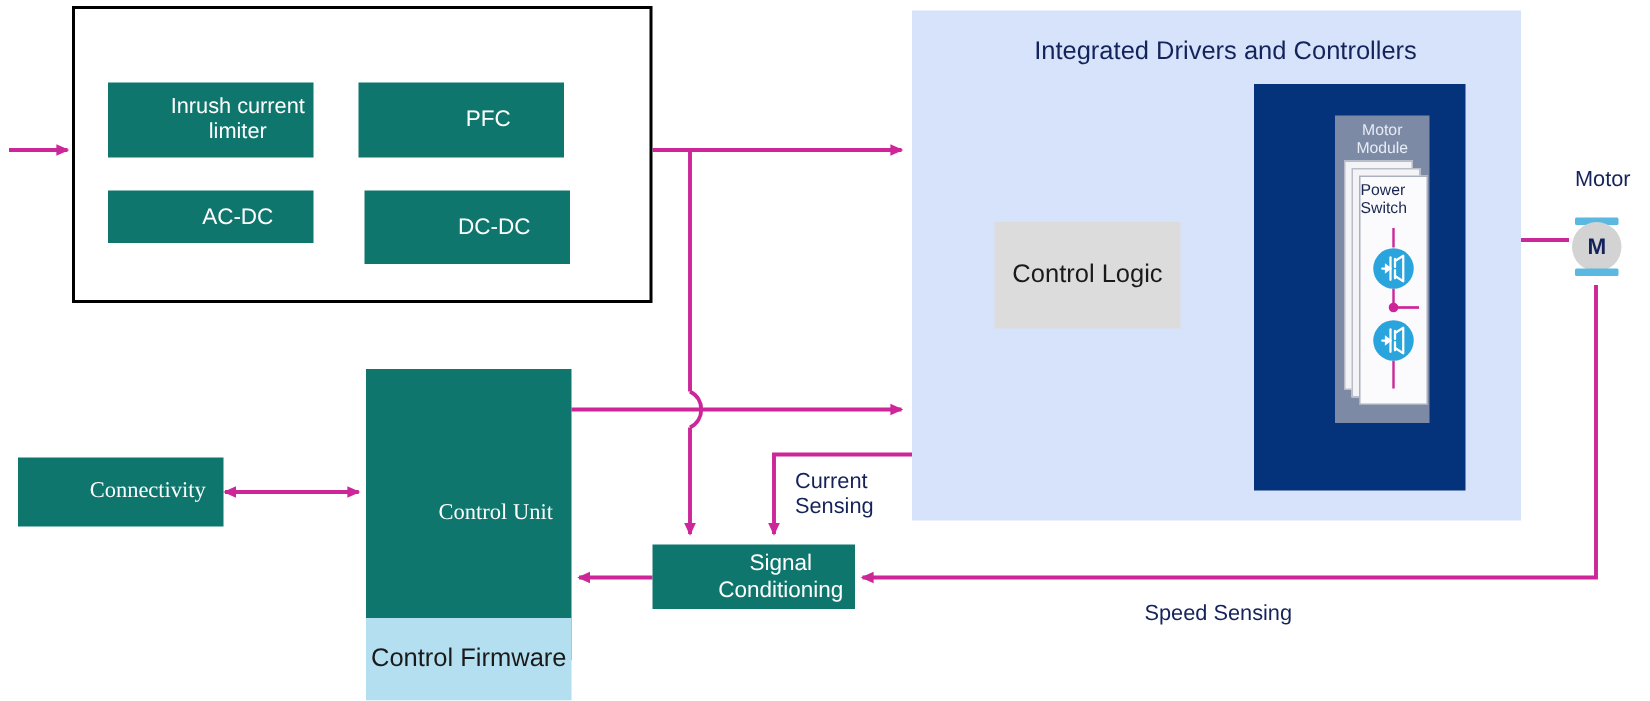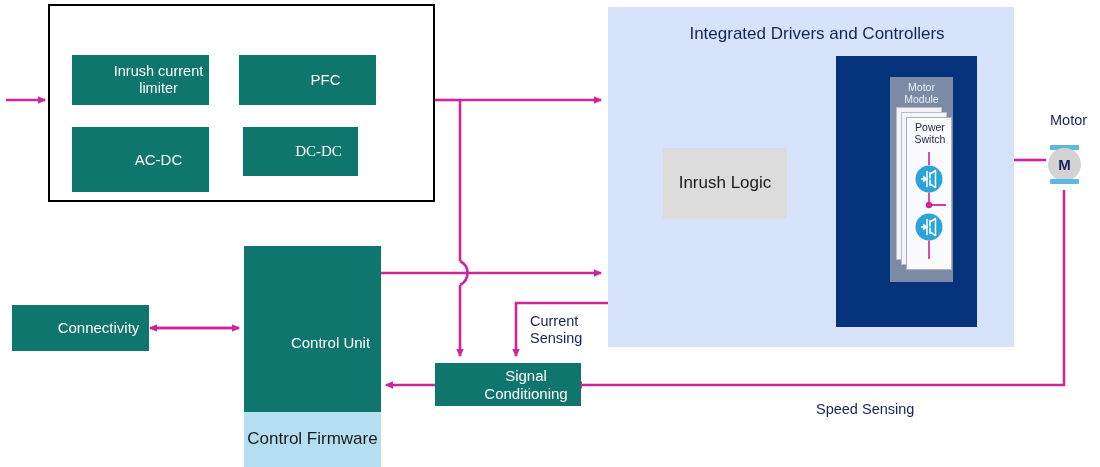--- a/index.html
+++ b/index.html
@@ -38,21 +38,21 @@
   
   .navy-box{background:#04327b;}
 
   
   .pm-card{background:#7c8aa6;}
   .pm-card-title{color:#e8ecf4;font-size:10.5px;line-height:1.12;text-align:center;}
 
   
   .sheet{background:#f4f4f6;border:1px solid #b9bdc7;}
   .sheet-front{background:#fbfbfd;border:1px solid #aab0bd;}
-  .ps-title{color:#17254f;font-size:10.5px;line-height:1.12;text-align:center;}
+  .ps-title{color:#17254f;font-size:10.5px;line-height:1.12;text-align:left;}
 
   
   .firmware{background:#b3dff0;color:#1a1a1a;font-size:17px;}
 
   
   .lbl{color:#15235b;font-size:14.5px;line-height:1.2;}
   .lbl-motor{color:#15235b;font-size:14.5px;}
 
   
   .motor-circle{
@@ -98,27 +98,27 @@
       <path d="M239,328 L150,328" marker-end="url(#ah)"></path>
 
       <path d="M1014,160 L1046,160"></path>
     </g>
   </svg>
 
   <div class="abs pm-frame" style="left:48px;top:4px;width:387px;height:198px;"></div>
 
   <div class="abs ctr blue-box small" style="left:72px;top:55px;width:137px;height:50px;">Inrush current limiter</div>
   <div class="abs ctr blue-box" style="left:239px;top:55px;width:137px;height:50px;">PFC</div>
-  <div class="abs ctr blue-box" style="left:72px;top:127px;width:137px;height:65px;">AC-DC</div>
-  <div class="abs ctr blue-box" style="left:243px;top:127px;width:115px;height:49px;font-family:Liberation Serif, serif;">DC-DC</div>
+  <div class="abs ctr blue-box" style="left:72px;top:127px;width:137px;height:35px;">AC-DC</div>
+  <div class="abs ctr blue-box" style="left:243px;top:127px;width:137px;height:49px;">DC-DC</div>
 
   <div class="abs idc-panel" style="left:608px;top:7px;width:406px;height:340px;"></div>
   <div class="abs ctr idc-title" style="left:608px;top:22px;width:418px;height:24px;">Integrated Drivers and Controllers</div>
 
-  <div class="abs ctr gray-box" style="left:663px;top:148px;width:124px;height:71px;">Inrush Logic</div>
+  <div class="abs ctr gray-box" style="left:663px;top:148px;width:124px;height:71px;">Control Logic</div>
 
   <div class="abs navy-box" style="left:836px;top:56px;width:141px;height:271px;"></div>
 
   <div class="abs pm-card" style="left:890px;top:77px;width:63px;height:205px;">
     <div class="pm-card-title" style="position:absolute;left:0;top:5px;width:63px;">Motor Module</div>
   </div>
 
   <div class="abs sheet" style="left:896px;top:107px;width:46px;height:153px;"></div>
   <div class="abs sheet" style="left:901px;top:112px;width:46px;height:153px;"></div>
   <div class="abs sheet-front" style="left:906px;top:117px;width:46px;height:153px;">
@@ -147,23 +147,23 @@
       <path d="M18,108 L20.6,110 L18,112 Z" fill="#ffffff"></path>
     </g>
     <line x1="23" y1="123.5" x2="23" y2="142" stroke="#cc2699" stroke-width="1.6"></line>
   </svg>
 
   <div class="abs lbl-motor" style="left:1050px;top:112px;width:60px;height:20px;">Motor</div>
   <div class="abs motor-bar" style="left:1050px;top:145px;width:29px;height:5px;"></div>
   <div class="abs ctr motor-circle" style="left:1048px;top:148px;width:33px;height:33px;">M</div>
   <div class="abs motor-bar" style="left:1050px;top:179px;width:29px;height:5px;"></div>
 
-  <div class="abs ctr blue-box" style="left:244px;top:246px;width:137px;height:194px;">Control Unit</div>
+  <div class="abs ctr blue-box" style="left:244px;top:246px;width:137px;height:194px;font-family:Liberation Serif, serif;">Control Unit</div>
   <div class="abs ctr firmware" style="left:244px;top:412px;width:137px;height:55px;">Control Firmware</div>
 
-  <div class="abs ctr blue-box" style="left:12px;top:305px;width:137px;height:46px;">Connectivity</div>
+  <div class="abs ctr blue-box" style="left:12px;top:305px;width:137px;height:46px;font-family:Liberation Serif, serif;">Connectivity</div>
 
-  <div class="abs ctr blue-box" style="left:435px;top:363px;width:146px;height:43px;">Signal Conditioning</div>
+  <div class="abs ctr blue-box" style="left:435px;top:363px;width:135px;height:43px;">Signal Conditioning</div>
 
   <div class="abs lbl" style="left:530px;top:313px;width:90px;height:40px;">Current Sensing</div>
-  <div class="abs lbl" style="left:816px;top:401px;width:130px;height:20px;">Speed Sensing</div>
+  <div class="abs lbl" style="left:763px;top:401px;width:130px;height:20px;">Speed Sensing</div>
 
 </div>
 
 </body></html>

